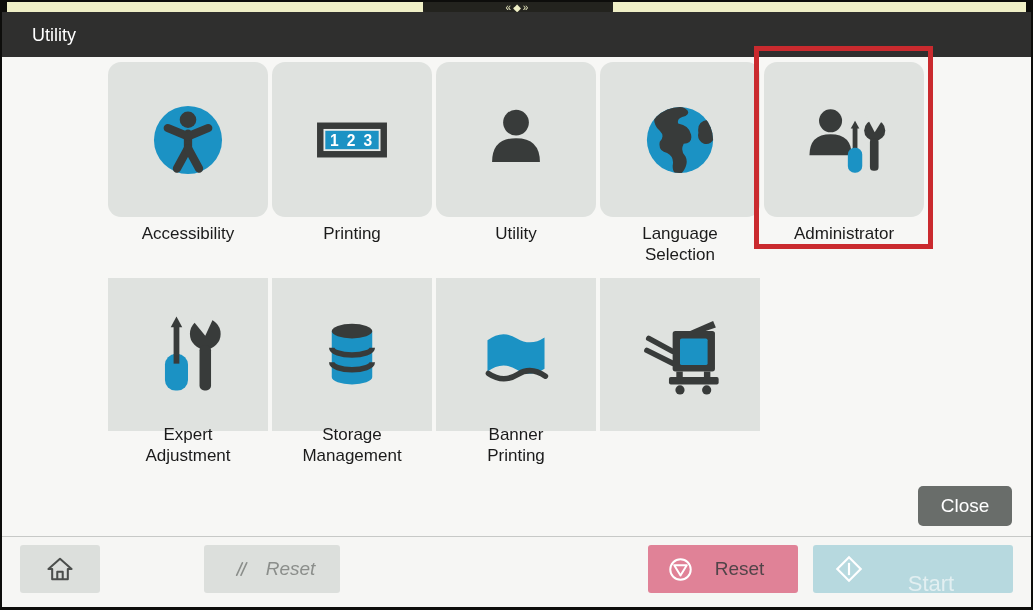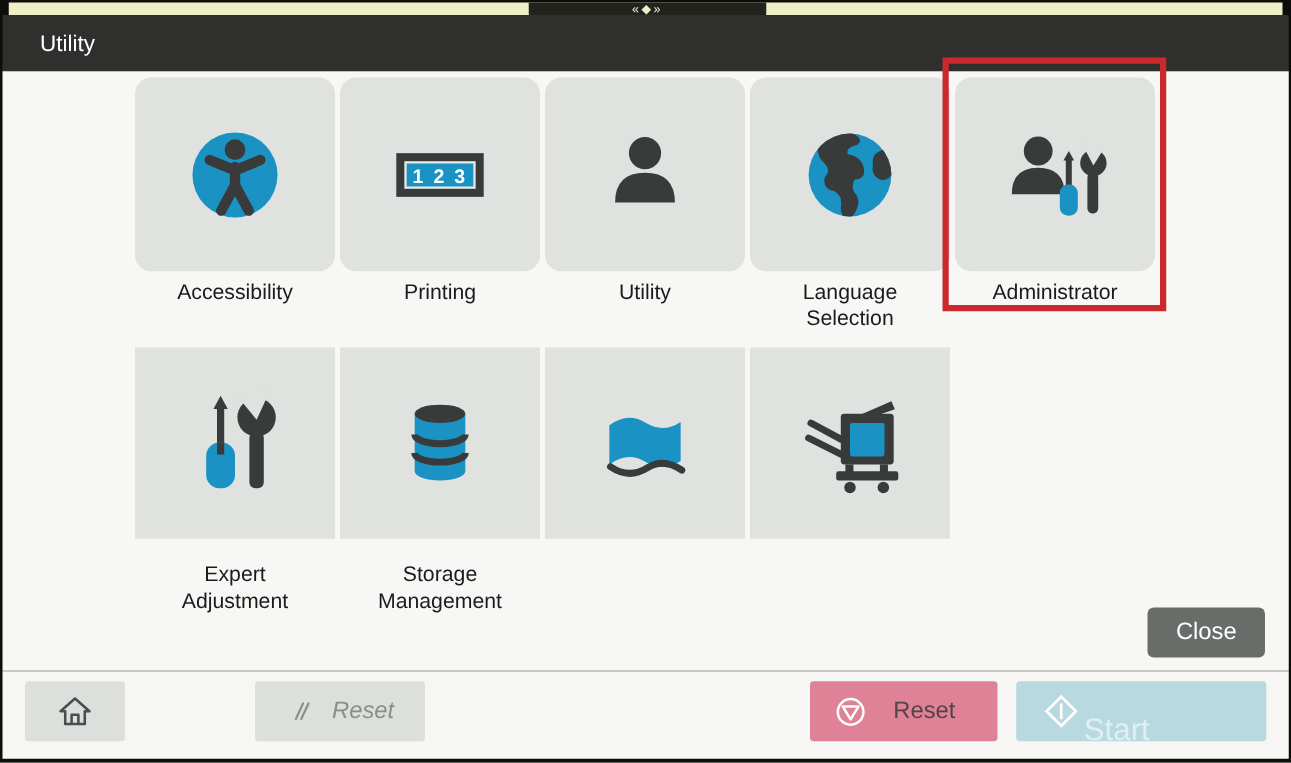--- a/index.html
+++ b/index.html
@@ -24,21 +24,21 @@
   
   .tile{position:absolute; width:160px; background:#dfe2df; display:flex; align-items:center; justify-content:center;}
   .tile.r1{top:62px; height:155px;border-radius:13px;}
   .tile.r2{top:278px; height:153px;}
   .c1{left:108px}.c2{left:272px}.c3{left:436px}.c4{left:600px}.c5{left:764px}
   .tile-label{
     position:absolute; width:160px; text-align:center; color:#1b1b1b;
     font-size:17px; line-height:21px; white-space:pre-line;
   }
   .tile-label.r1{top:223px;}
-  .tile-label.r2{top:449px;text-align:center;}
+  .tile-label.r2{top:424px;text-align:center;}
   .tile svg{display:block;}
   
   .highlight{
     position:absolute; left:754px; top:46px; width:169px; height:193px;
     border:5px solid #ca2a2e; pointer-events:none;
   }
   
   .close-btn{
     position:absolute; left:918px; top:486px; width:94px; height:40px;
     background:#696d6a; color:#ffffff; font-size:19px; border-radius:5px;
@@ -50,21 +50,21 @@
   .fbtn{
     position:absolute; top:8px; height:48px; border-radius:3px;
     display:flex; align-items:center; cursor:pointer;
   }
   .home-btn{left:18px; width:80px; background:#dcdfdc; justify-content:center;}
   .reset-btn{left:202px; width:136px; background:#dcdfdc; justify-content:center; gap:13px;}
   .reset-label{color:#8b8e8b; font-size:19px;font-style:italic;}
   .stop-btn{left:646px; width:150px; background:#e08297; padding:0 16px; box-sizing:border-box;}
   .stop-label{flex:1; text-align:center; color:#514449; font-size:19px;}
   .start-btn{left:811px; width:200px; background:#b7d9df; padding:0 18px; box-sizing:border-box;}
-  .start-label{flex:1; text-align:left; color:#e2eff1; font-size:25px;margin-top:30px;}
+  .start-label{flex:1; text-align:center; color:#e2eff1; font-size:22px;margin-top:30px;}
 </style>
 </head>
 <body>
 
 <div class="screen">
 
   <div class="top-strip"></div>
   <div class="top-tab">
     <span>«◆»</span>
   </div>
@@ -163,20 +163,22 @@
   </div>
   <div class="tile-label r2 c2">Storage
 Management</div>
 
   <div class="tile r2 c3">
     <svg width="92" height="92" viewBox="0 0 100 100">
       <path d="M19 34 q16 -12 32 -2 q15 9 30 -1 v34 q-15 10 -30 1 q-16 -10 -32 2 z" fill="#1b92c4"></path>
       <path d="M20 70 q16 11 32 1 q14 -9 30 2" stroke="#383b3a" stroke-width="6" fill="none" stroke-linecap="round"></path>
     </svg>
   </div>
+  <div class="tile-label r2 c3">Banner
+Printing</div>
 
   <div class="tile r2 c4">
     <svg width="92" height="92" viewBox="0 0 100 100">
       <g stroke="#383b3a" stroke-width="6" stroke-linecap="round">
         <line x1="16" y1="32" x2="42" y2="46"></line>
         <line x1="14" y1="45" x2="42" y2="59"></line>
       </g>
       <polygon points="56,26 86,13 89,20 66,28" fill="#383b3a"></polygon>
       <rect x="42" y="24" width="46" height="44" rx="3" fill="#383b3a"></rect>
       <rect x="50" y="32" width="30" height="29" rx="2" fill="#1b92c4"></rect>

